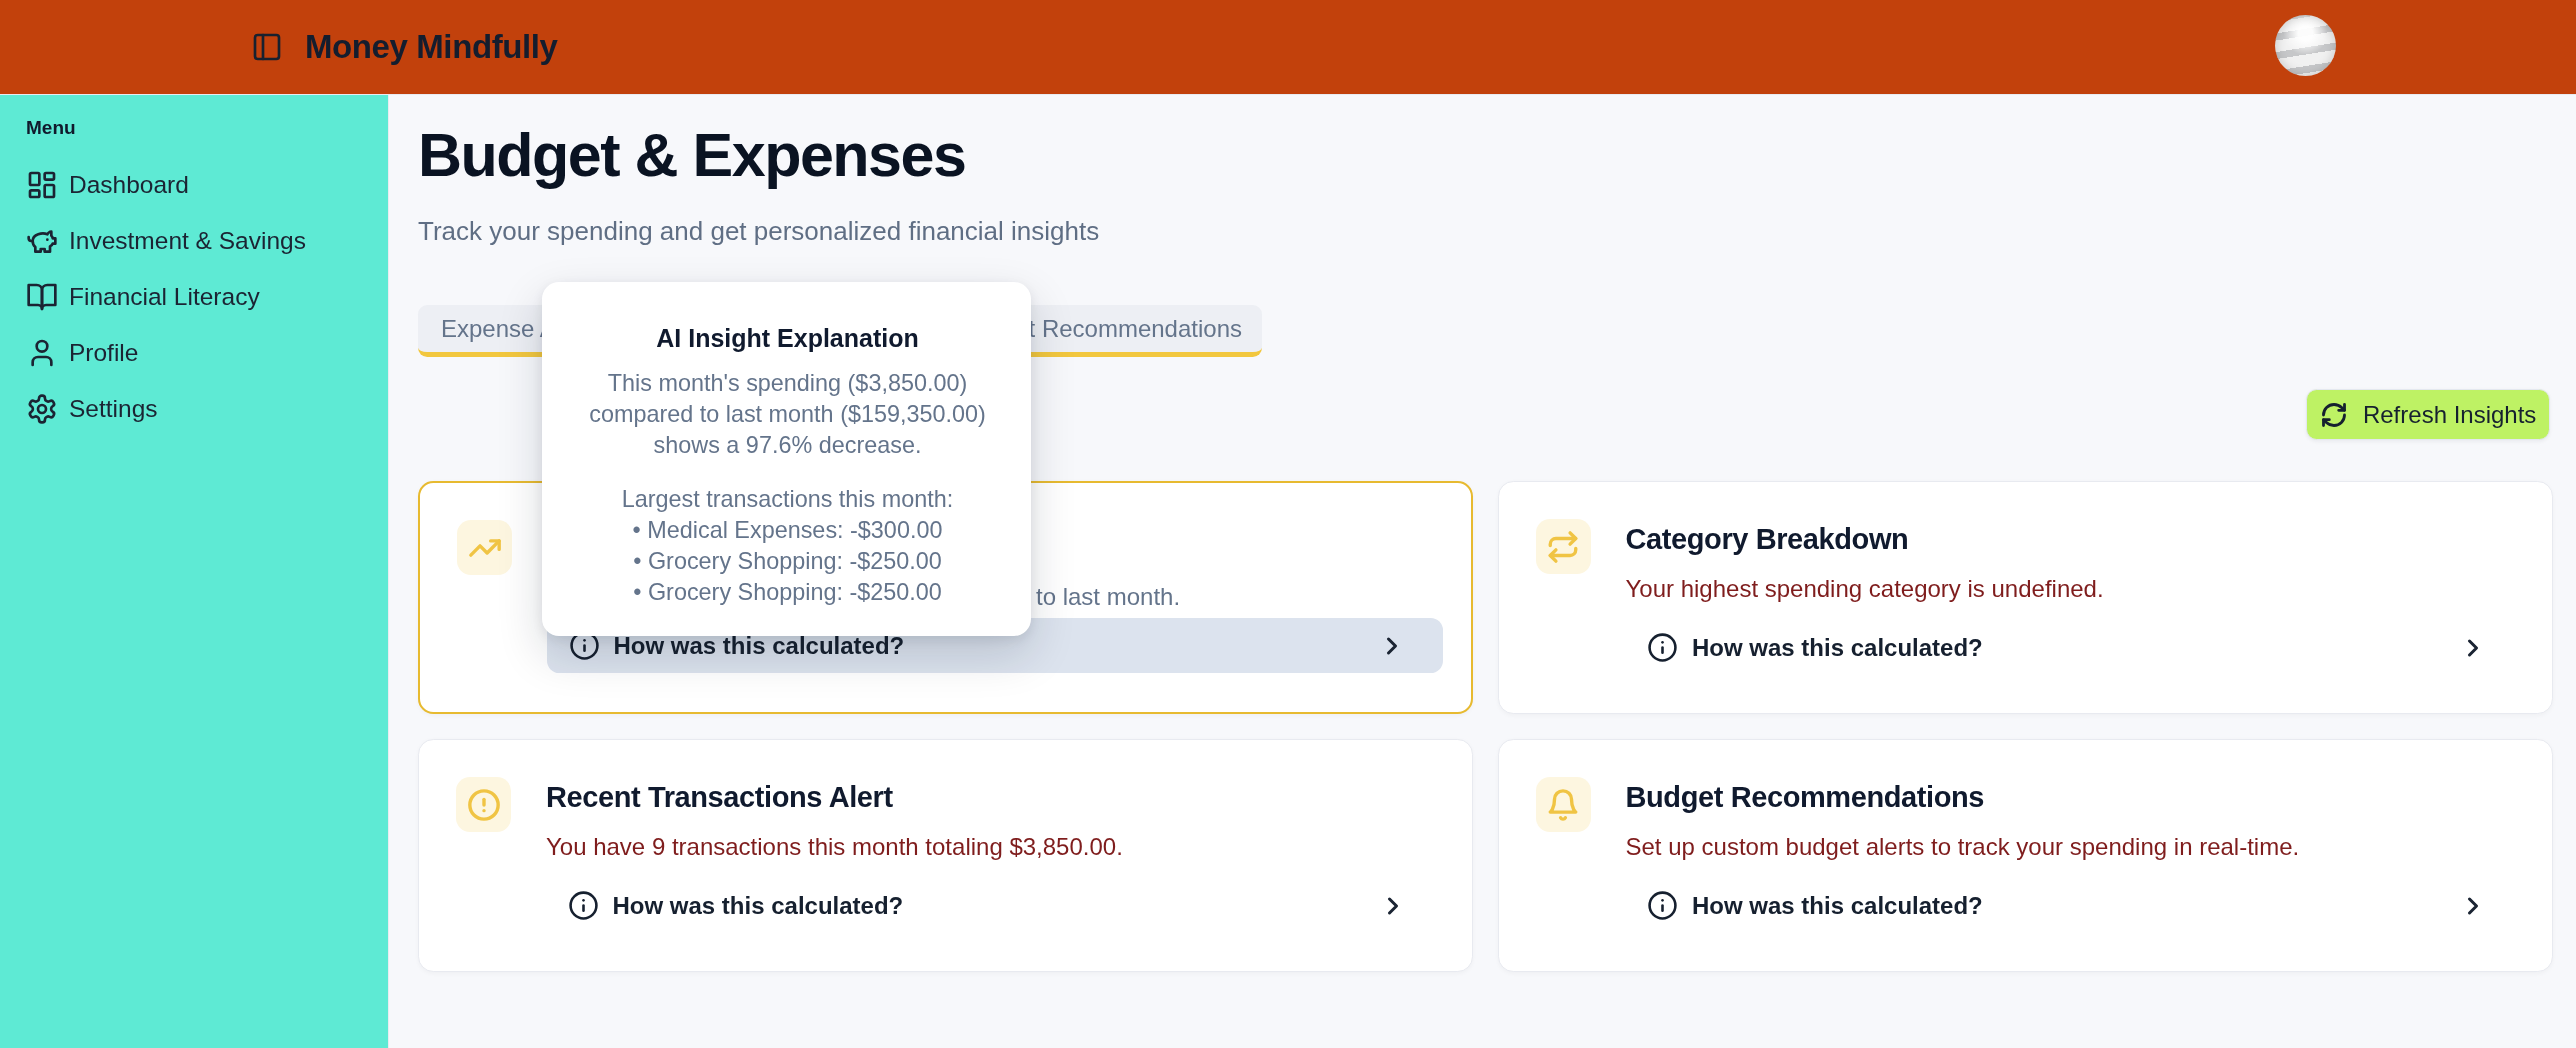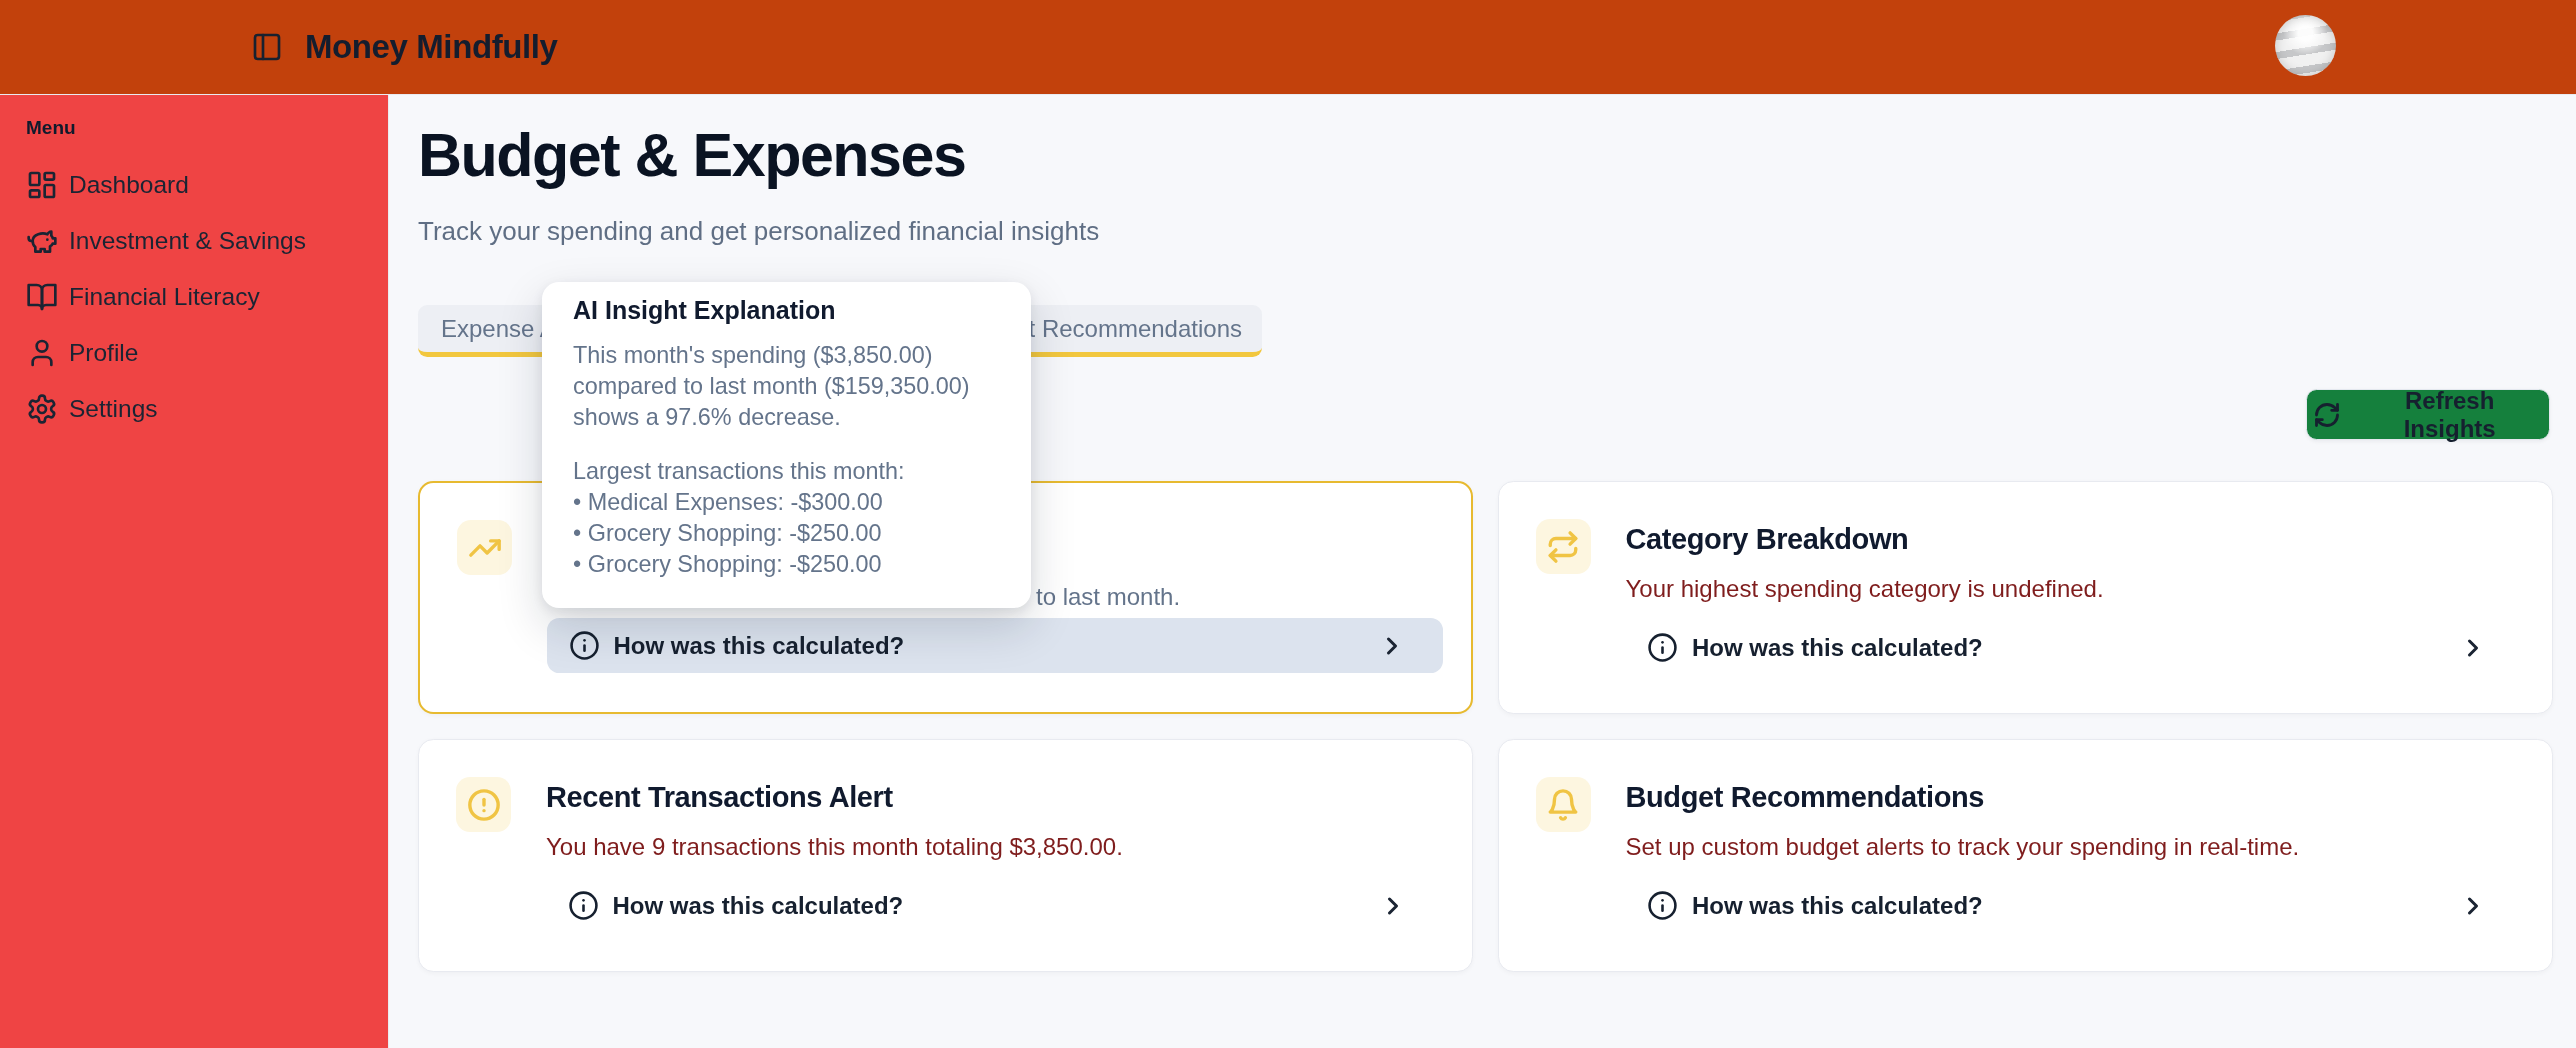--- a/index.html
+++ b/index.html
@@ -16,61 +16,61 @@
   .toggle-btn svg{width:32px;height:32px;}
   .brand{position:absolute;left:305px;top:0;height:94px;display:flex;align-items:center;font-size:33px;font-weight:700;letter-spacing:-0.4px;color:#141d2e;}
   .avatar{position:absolute;left:2275px;top:15.3px;width:61px;height:61px;border-radius:50%;overflow:hidden;cursor:pointer;
     background:
       radial-gradient(circle at 50% 30%, rgba(255,255,255,.95) 0 14%, rgba(255,255,255,0) 42%),
       repeating-linear-gradient(171deg,#c6c7c9 0 7px,#f1f1f1 7px 18.4px),
       #dcdcdc;
     box-shadow:inset 0 0 10.7px rgba(0,0,0,.18);}
 
   
-  .sidebar{position:absolute;top:95px;left:0;width:389px;bottom:0;border-right:1.5px solid #e9ebf1;background:#ef4444;box-sizing:border-box;}
+  .sidebar{position:absolute;top:95px;left:0;width:389px;bottom:0;border-right:1.5px solid #e9ebf1;background:#5eead4;box-sizing:border-box;}
   .menu-label{margin:21.5px 0 0 26px;font-size:19px;font-weight:700;color:#101a2c;}
   .nav{margin:21.5px 7.7px 0 14px;display:flex;flex-direction:column;gap:7px;}
   .nav-item{height:49px;display:flex;align-items:center;gap:10.7px;padding:0 0 0 12.3px;border-radius:10.7px;font-size:24.5px;color:#1b2433;cursor:pointer;}
   .nav-item svg{width:32px;height:32px;flex:none;}
   .nav-item.active{background:#23464e;color:#ffffff;font-weight:700;}
 
   
   .page-title{position:absolute;left:418px;top:120px;font-size:61px;font-weight:700;letter-spacing:-1.5px;color:#0a1322;}
   .page-subtitle{position:absolute;left:418px;top:216px;font-size:26px;color:#5f6e84;}
 
   
   .tabstrip{position:absolute;left:418px;top:305px;width:844px;height:52px;box-sizing:border-box;background:#edeff4;border-radius:9.2px;border-bottom:5.4px solid #f2c73e;display:flex;align-items:stretch;}
   .tab{display:flex;align-items:center;font-size:24px;color:#64748b;cursor:pointer;white-space:nowrap;}
   .tab.t1{flex:1;padding-left:23px;}
   .tab.t2{padding:0 20px 0 23px;justify-content:flex-end;}
 
   
-  .refresh-btn{position:absolute;left:2306px;top:389px;width:244px;height:51px;box-sizing:border-box;background:#15803d;border:1.5px solid #e4e8ef;border-radius:10.7px;display:flex;align-items:center;justify-content:center;gap:15.3px;font-size:24px;font-weight:700;color:#16202f;cursor:pointer;box-shadow:0 1.5px 3.8px rgba(16,24,40,.05);}
+  .refresh-btn{position:absolute;left:2306px;top:389px;width:244px;height:51px;box-sizing:border-box;background:#bef264;border:1.5px solid #e4e8ef;border-radius:10.7px;display:flex;align-items:center;justify-content:center;gap:15.3px;font-size:24px;font-weight:400;color:#16202f;cursor:pointer;box-shadow:0 1.5px 3.8px rgba(16,24,40,.05);}
   .refresh-btn svg{width:28px;height:28px;stroke-width:2.4;}
 
   
   .grid{position:absolute;left:418px;top:481px;width:2134px;display:grid;grid-template-columns:1055px 1055px;grid-auto-rows:233px;gap:25px 24.5px;}
   .card{position:relative;box-sizing:border-box;background:#ffffff;border:1.5px solid #e8eaf0;border-radius:15.3px;padding:37px 28px 0 37px;display:flex;box-shadow:0 1.5px 4.6px rgba(16,24,40,.03);}
   .card.highlight{border:2.3px solid #e7ba30;}
   .icon-tile{width:55px;height:55px;border-radius:14px;background:#fdf6e0;color:#f0c444;display:flex;align-items:center;justify-content:center;flex:none;}
   .icon-tile svg{width:34px;height:34px;stroke-width:2.4;}
   .card-content{flex:1;margin-left:35px;min-width:0;display:flex;flex-direction:column;}
   .card-title{font-size:29px;line-height:34px;font-weight:700;letter-spacing:-0.4px;color:#101a2e;margin-top:3.1px;}
   .card-body{font-size:24px;line-height:29px;color:#7f1d1d;margin-top:18.4px;white-space:nowrap;}
   .calc-row{margin-top:17px;height:55px;border-radius:12.3px;display:flex;align-items:center;padding:0 37px 0 21.5px;cursor:pointer;}
   .calc-row.bg{background:#dce3ee;}
   .calc-row.push{margin-top:98px;}
   .calc-left{display:flex;align-items:center;gap:14px;font-size:24px;font-weight:700;color:#16202f;flex:1;}
   .calc-left svg{width:31px;height:31px;}
   .chevron svg{width:28px;height:28px;stroke-width:2.6;color:#1b2433;}
   .fragment{position:absolute;left:616px;top:100px;font-size:24px;color:#64748b;white-space:nowrap;}
 
   
-  .popover{position:absolute;left:542px;top:282px;width:489px;box-sizing:border-box;background:#ffffff;border-radius:17px;padding:14px 29px 28px 31px;z-index:40;
-    box-shadow:0 18.4px 46px rgba(15,23,42,.16),0 3.1px 10.7px rgba(15,23,42,.08);}
+  .popover{position:absolute;left:542px;top:282px;width:489px;box-sizing:border-box;background:#ffffff;border-radius:17px;padding:42px 29px 28px 31px;z-index:40;
+    box-shadow:0 18.4px 46px rgba(15,23,42,.16),0 3.1px 10.7px rgba(15,23,42,.08);text-align:center;}
   .pop-title{font-size:25px;font-weight:700;color:#101a2e;}
   .pop-body{margin-top:15.3px;font-size:23.4px;line-height:31px;color:#64748b;}
   .pop-list{margin-top:23px;font-size:23.4px;line-height:31px;color:#64748b;}
 </style>
 </head>
 <body>
 
 <div class="header">
   <button class="toggle-btn">
     <span>

